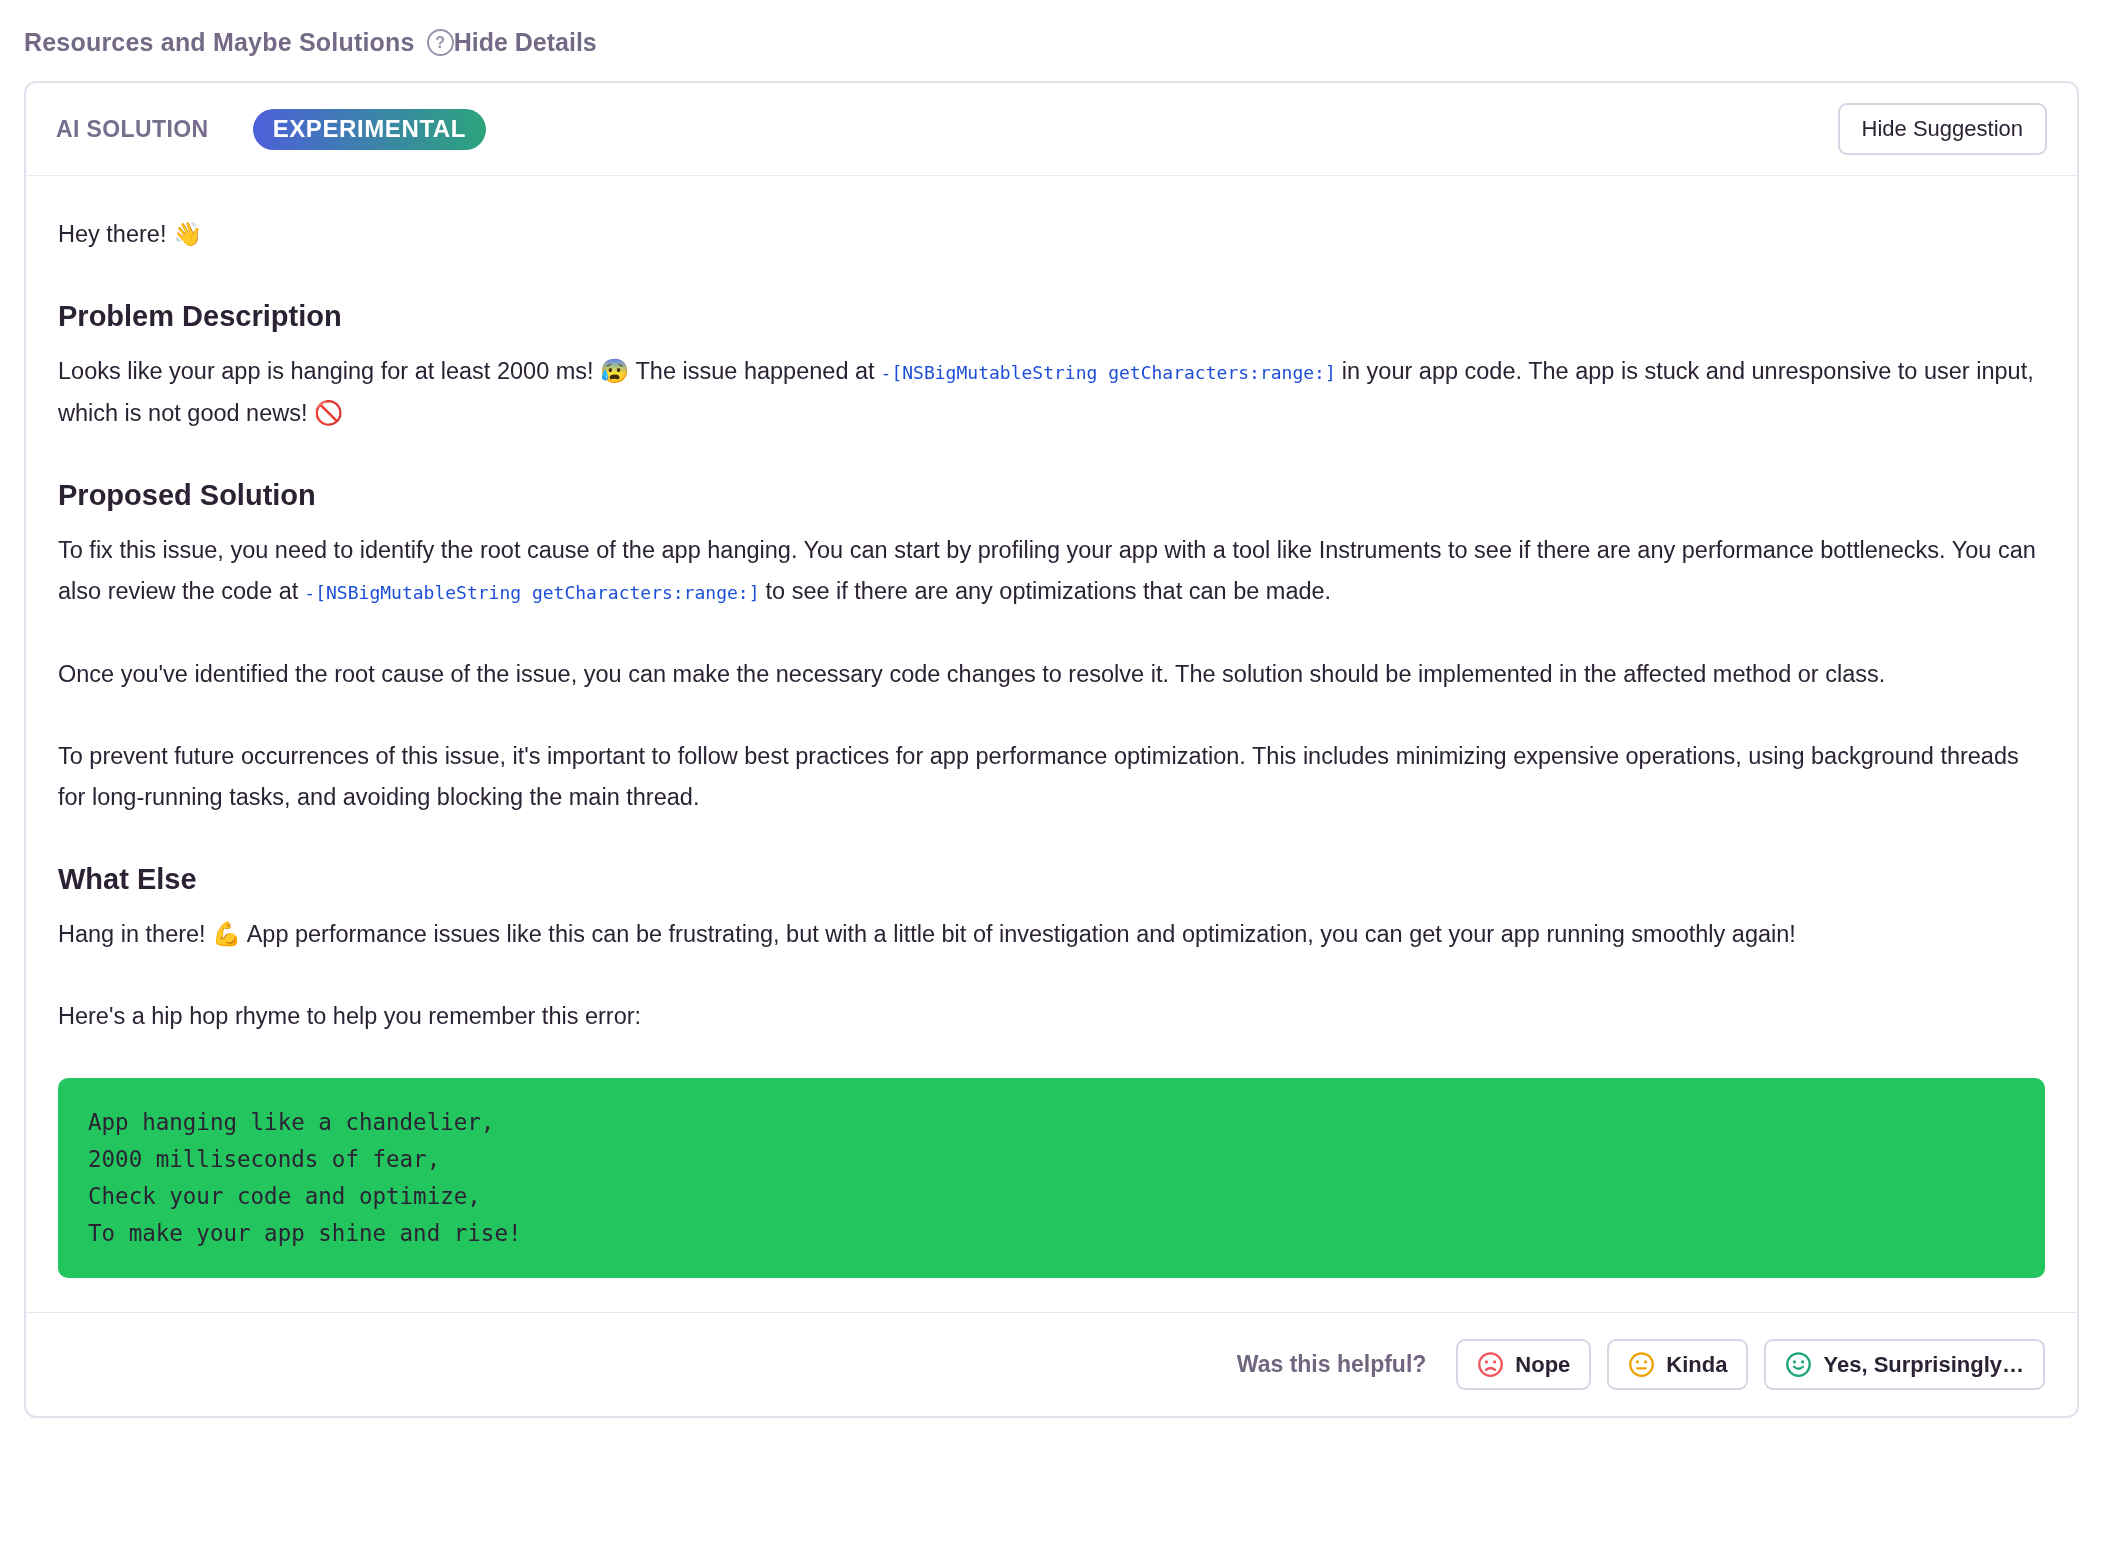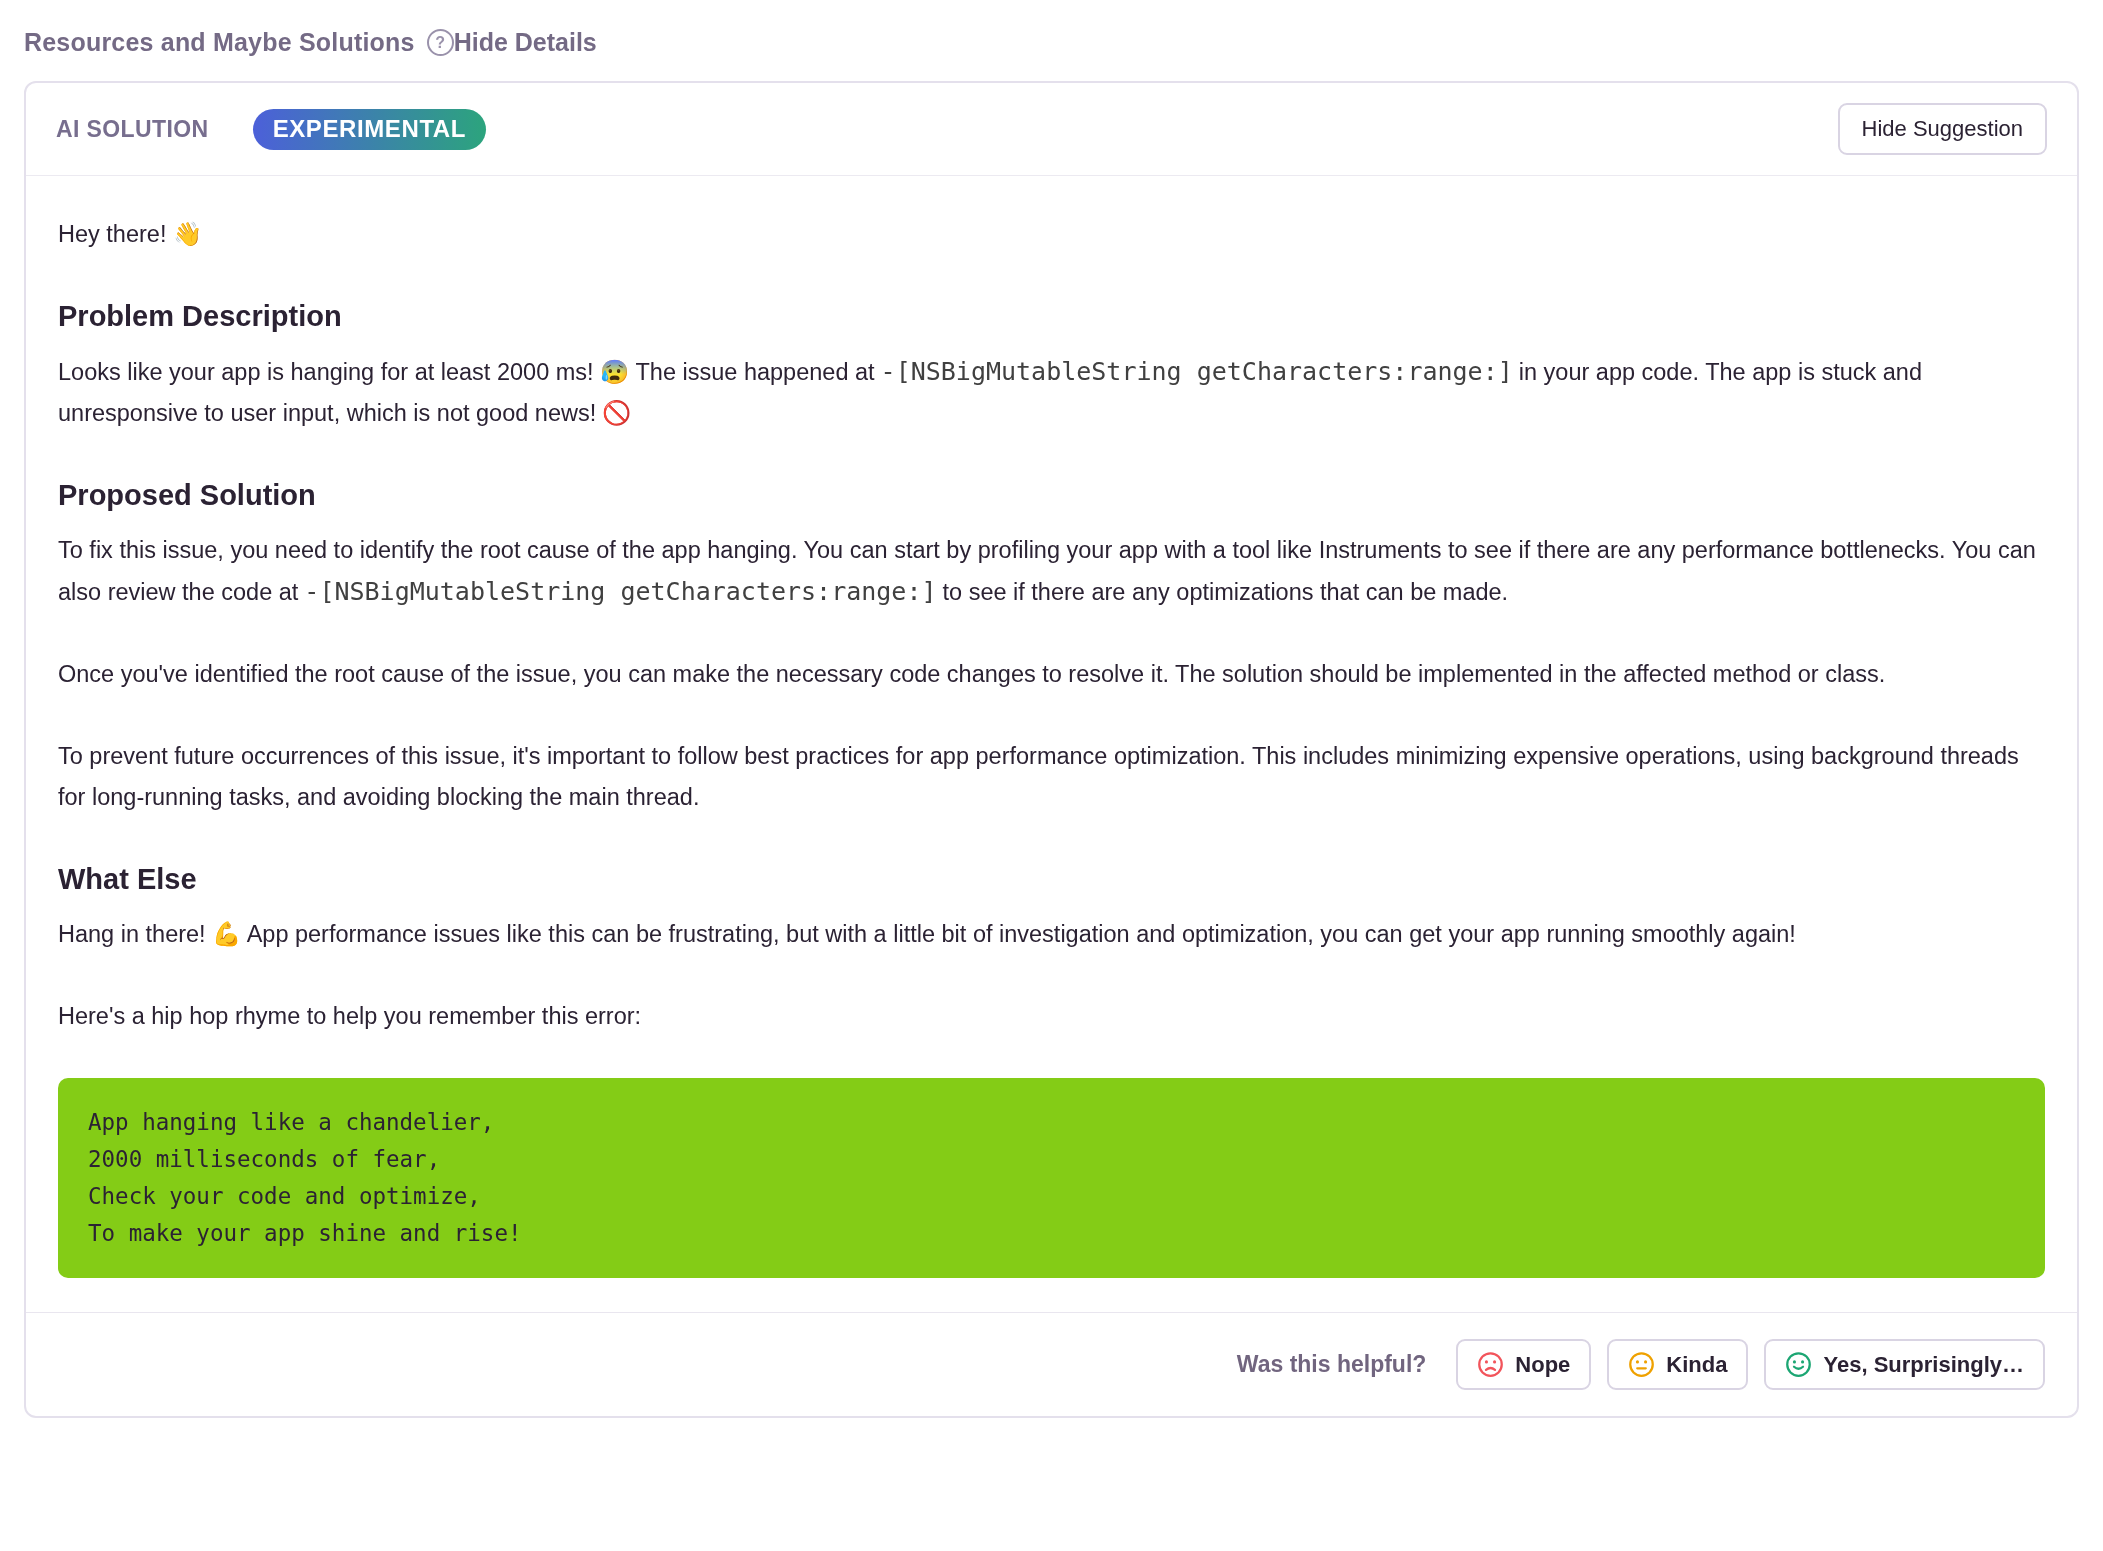--- a/index.html
+++ b/index.html
@@ -99,26 +99,26 @@
   .card-body p:last-child { margin-bottom: 0; }
   .section-heading {
     font-size: 29px;
     font-weight: 700;
     color: #2b2233;
     margin: 0 0 15px 0;
     line-height: 40px;
   }
   .inline-code {
     font-family: "DejaVu Sans Mono", "Liberation Mono", monospace;
-    font-size: 25px;
-    color: #404040;
+    font-size: 18px;
+    color: #1d4ed8;
     padding: 0 6px;
   }
   .rhyme-block {
-    background: #84cc16;
+    background: #22c55e;
     border-radius: 10px;
     padding: 26px 30px;
     margin-top: 2px;
   }
   .rhyme {
     font-family: "DejaVu Sans Mono", "Liberation Mono", monospace;
     font-size: 22.5px;
     line-height: 37px;
     color: #2b2233;
     white-space: pre;

